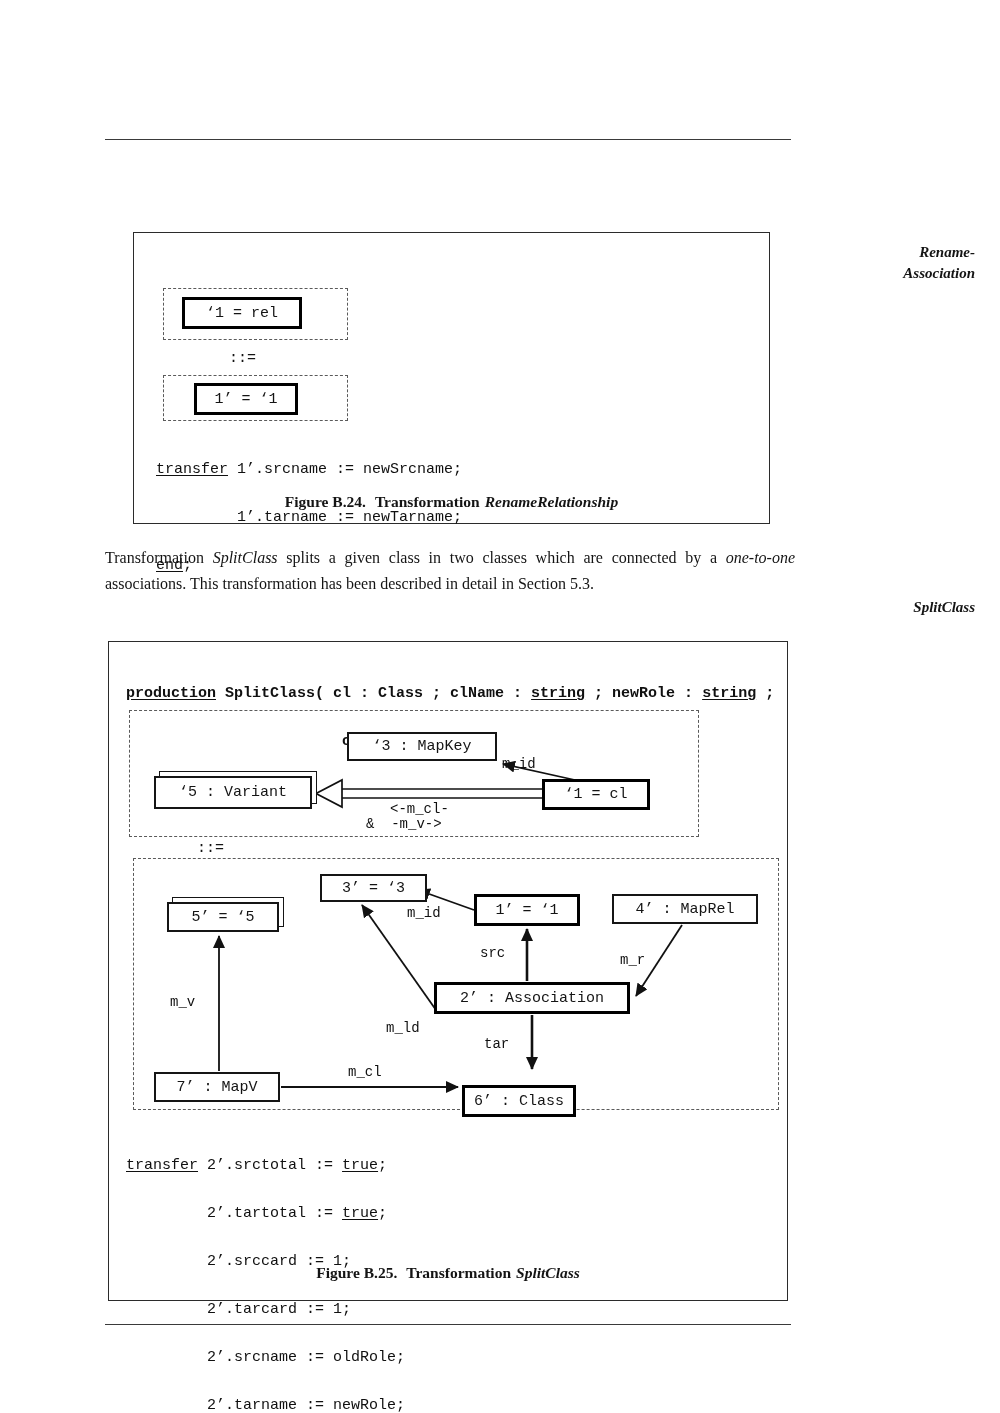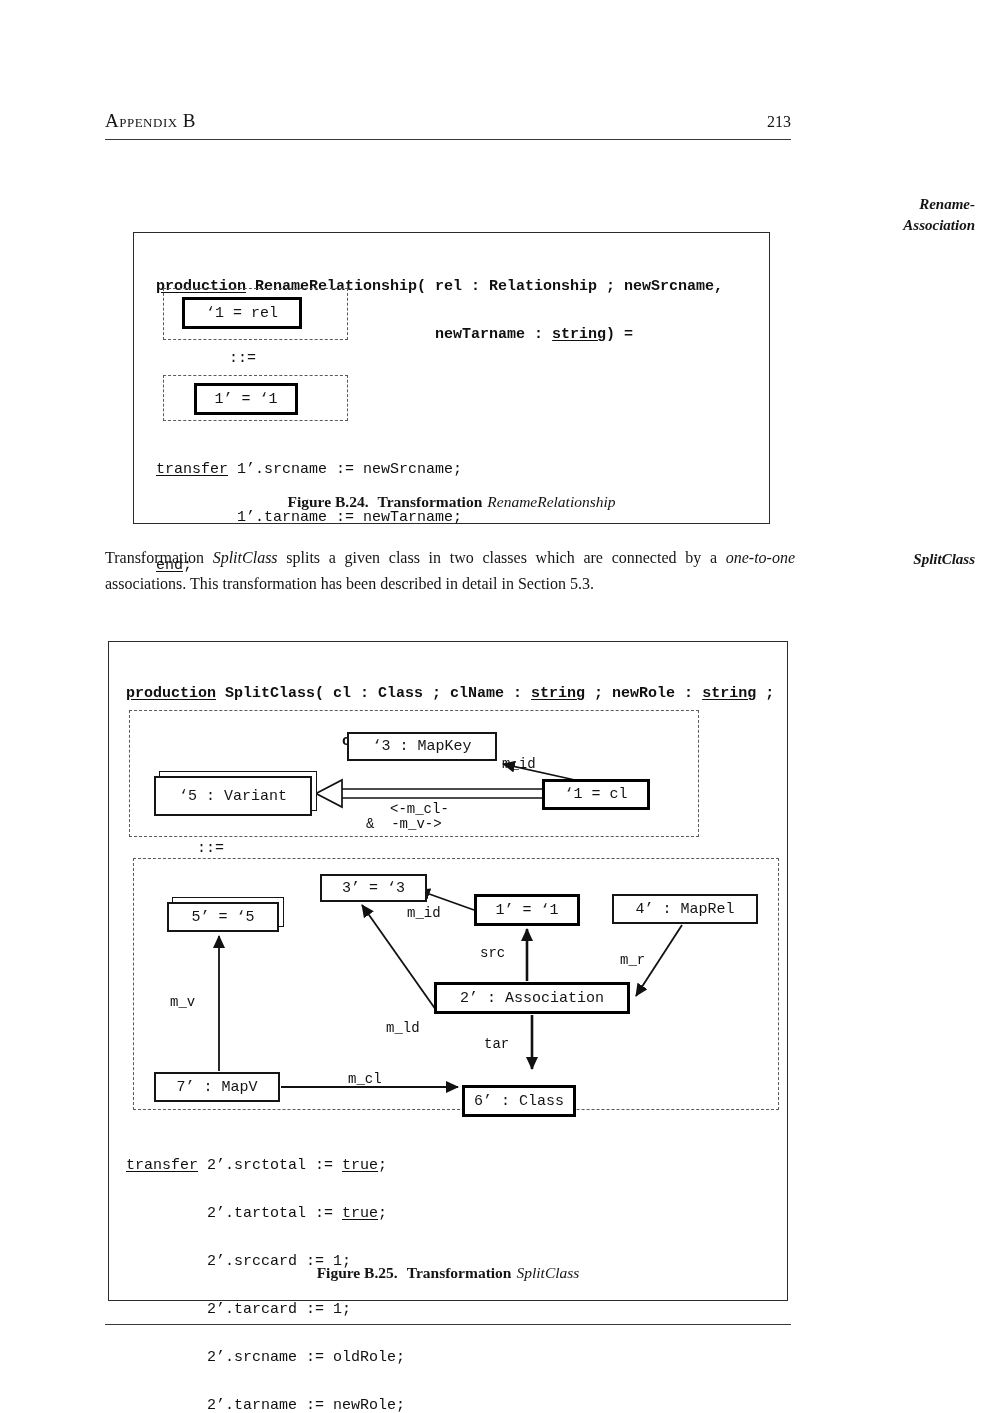--- a/index.html
+++ b/index.html
@@ -11,21 +11,21 @@
   .hrule { position:absolute; left:105px; width:686px; border-top:1.6px solid #3a3a3a; }
 
   
   .header { position:absolute; left:105px; top:110px; width:686px; display:flex;
             justify-content:space-between; align-items:baseline; }
   .appendix { font-variant:small-caps; font-size:19px; letter-spacing:.5px; }
   .pageno { font-size:16px; }
 
   
   .margin-note { position:absolute; left:845px; width:130px; text-align:right;
-                 font-size:15px; font-weight:bold; font-style:italic; line-height:21px; }
+                 font-size:15px; font-weight:bold; font-style:italic; line-height:21px;margin-top:48px; }
 
   
   .figbox { position:absolute; border:1.6px solid #2b2b2b; background:#fff; }
   .dashedbox { position:absolute; border:1.6px dashed #5a5a5a; }
 
   
   .code { position:absolute; font-family:"Liberation Mono","DejaVu Sans Mono",monospace;
           font-size:15px; line-height:16px; white-space:pre; color:#101010; }
   .code.bold { font-weight:bold; }
   .cl { white-space:pre; }
@@ -50,49 +50,41 @@
 
   .lbl { position:absolute; font-family:"Liberation Mono","DejaVu Sans Mono",monospace;
          font-size:14px; white-space:pre; color:#101010; }
 
   .arrows { position:absolute; left:0; top:0; pointer-events:none; }
 
   
   .caption { position:absolute; left:0; width:100%; text-align:center; font-size:15.5px; }
   .cap-label { font-weight:bold; }
   .cap-text  { font-weight:bold; margin-left:9px; }
-  .cap-name  { font-weight:normal; font-style:italic; margin-left:5px; }
+  .cap-name  { font-weight:bold; font-style:italic; margin-left:5px; }
 
   
   .body-text { position:absolute; left:105px; top:545px; width:690px; font-size:16px;
                line-height:25.5px; text-align:justify; }
   .body-text i { font-style:italic; }
 </style>
 </head>
 <body>
 
 <div class="page">
 
-  <div class="header">
-    <span class="appendix">Appendix B</span>
-    <span class="pageno">213</span>
-  </div>
   <div class="hrule" style="top:139px"></div>
 
   <div class="margin-note" style="top:194px">
     <div>Rename-</div>
     <div>Association</div>
   </div>
 
   <div class="figbox" style="left:133px; top:232px; width:637px; height:292px">
 
-    <div class="code bold" style="left:22px; top:14px">
-      <div class="cl"><span class="u">production</span><span> RenameRelationship( rel : Relationship ; newSrcname,</span></div>
-      <div class="cl ind31"><span>newTarname : </span><span class="u">string</span><span>) =</span></div>
-    </div>
 
     <div class="dashedbox" style="left:29px; top:55px; width:185px; height:52px">
       <div class="node thick" style="left:18px; top:8px; width:120px; height:32px">
         <span>‘1 = rel</span>
       </div>
     </div>
 
     <div class="rewrite mono" style="left:95px; top:117px">::=</div>
 
     <div class="dashedbox" style="left:29px; top:142px; width:185px; height:46px">
@@ -137,21 +129,21 @@
         <line x1="445" y1="69" x2="373" y2="53" stroke="#111" stroke-width="1.7" marker-end="url(#ahL)"></line>
         <line x1="412" y1="78" x2="210" y2="78" stroke="#111" stroke-width="1.7"></line>
         <line x1="412" y1="87" x2="210" y2="87" stroke="#111" stroke-width="1.7"></line>
         <polygon points="186,82.5 212,69 212,96" fill="#ffffff" stroke="#111" stroke-width="1.7"></polygon>
       </svg>
 
       <div class="node thin" style="left:217px; top:21px; width:150px; height:29px">
         <span>‘3 : MapKey</span>
       </div>
 
-      <div class="stack-wrap" style="left:24px; top:65px; width:158px; height:40px">
+      <div class="stack-wrap" style="left:24px; top:65px; width:158px; height:33px">
         <div class="stack-back"></div>
         <div class="stack-main">
           <span>‘5 : Variant</span>
         </div>
       </div>
 
       <div class="node thick" style="left:412px; top:68px; width:108px; height:31px">
         <span>‘1 = cl</span>
       </div>
 
@@ -209,21 +201,21 @@
       <div class="node thick" style="left:328px; top:226px; width:114px; height:32px">
         <span>6’ : Class</span>
       </div>
 
       <div class="lbl" style="left:273px; top:46px">m_id</div>
       <div class="lbl" style="left:346px; top:86px">src</div>
       <div class="lbl" style="left:486px; top:93px">m_r</div>
       <div class="lbl" style="left:252px; top:161px">m_ld</div>
       <div class="lbl" style="left:350px; top:177px">tar</div>
       <div class="lbl" style="left:36px;  top:135px">m_v</div>
-      <div class="lbl" style="left:214px; top:212px">m_cl</div>
+      <div class="lbl" style="left:214px; top:205px">m_cl</div>
     </div>
 
     <div class="code" style="left:17px; top:484px">
       <div class="cl"><span class="u">transfer</span><span> 2’.srctotal := </span><span class="u">true</span><span>;</span></div>
       <div class="cl ind9"><span>2’.tartotal := </span><span class="u">true</span><span>;</span></div>
       <div class="cl ind9"><span>2’.srccard := 1;</span></div>
       <div class="cl ind9"><span>2’.tarcard := 1;</span></div>
       <div class="cl ind9"><span>2’.srcname := oldRole;</span></div>
       <div class="cl ind9"><span>2’.tarname := newRole;</span></div>
       

